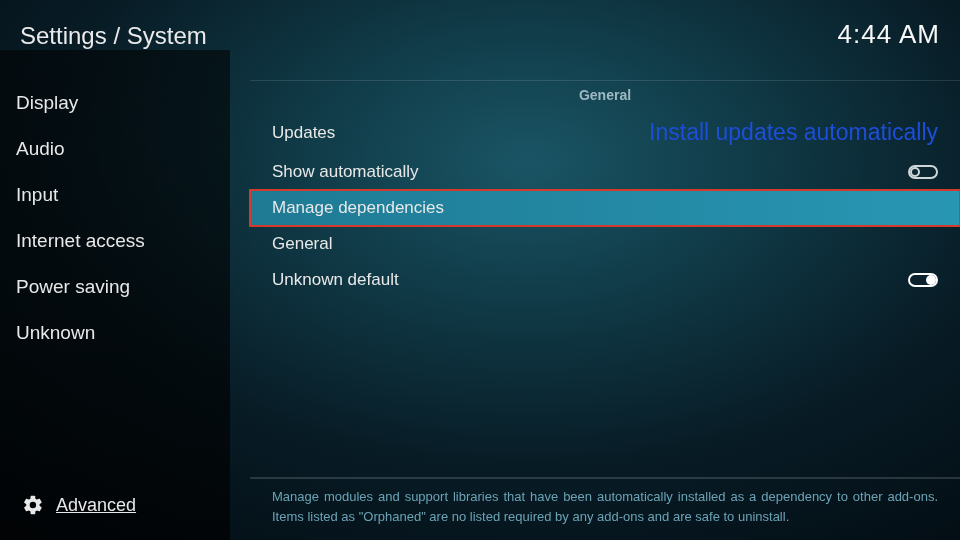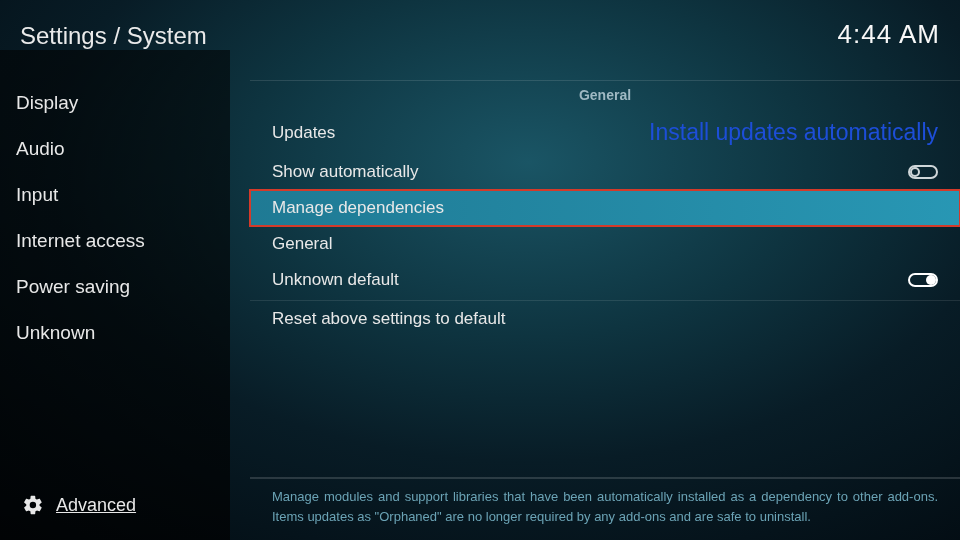--- a/index.html
+++ b/index.html
@@ -155,21 +155,18 @@
 
     <div class="row">
       <span>General</span>
     </div>
 
     <div class="row">
       <span>Unknown default</span>
       <span class="toggle on"></span>
     </div>
 
-    <div class="row row-sep">
-      <span>Reset above settings to default</span>
-    </div>
 
     <div class="content-fill"></div>
 
-    <div class="help">Manage modules and support libraries that have been automatically installed as a dependency to other add-ons. Items updates as "Orphaned" are no longer required by any add-ons and are safe to uninstall.</div>
+    <div class="help">Manage modules and support libraries that have been automatically installed as a dependency to other add-ons. Items listed as "Orphaned" are no listed required by any add-ons and are safe to uninstall.</div>
   </div>
 </div>
 
 </body></html>

